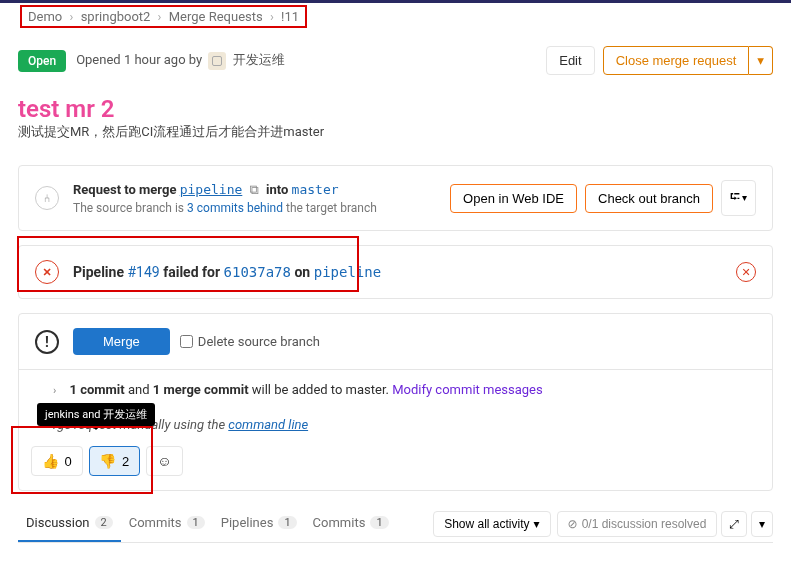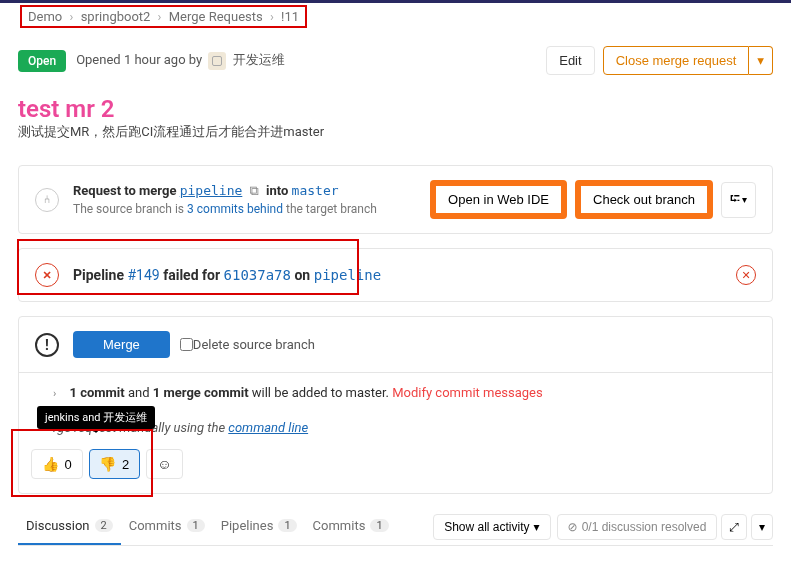--- a/index.html
+++ b/index.html
@@ -34,38 +34,38 @@
 .circle-icon { width: 24px; height: 24px; border: 1px solid #ccc; border-radius: 50%; display: flex; align-items: center; justify-content: center; margin-right: 14px; flex-shrink: 0; color:#888; font-size:11px;}
 .circle-icon.red { border: 1px solid #db3b21; color: #db3b21; font-weight:bold; }
 
 .merge-info { flex: 1; }
 .merge-line1 { font-size: 13px; }
 .merge-line1 .code { font-family: monospace; color: #1b69b6; }
 .merge-line2 { font-size: 12px; color: #777; margin-top: 3px; }
 .merge-line2 a { color: #1b69b6; text-decoration: none; }
 .copy-icon { color: #888; margin: 0 4px; cursor:pointer; }
 
-.btn-ide { border:6px solid #f97316; padding:6px 12px; border-radius:4px; font-size:13px; margin-right:8px; background:#fff; cursor:pointer;}
+.btn-ide { border:1px solid #f97316; padding:6px 12px; border-radius:4px; font-size:13px; margin-right:8px; background:#fff; cursor:pointer;}
 .btn-icon { border:1px solid #e5e5e5; padding:6px 8px; border-radius:4px; font-size:13px; background:#fff; cursor:pointer; }
 .btn-icon .caret-down::after{content:"▾"; font-size:10px; margin-left:2px;}
 
 .pipeline-card { position: relative; }
 .red-box-2 { border: 2px solid #d90000; position: absolute; left: -2px; top: -10px; width: 342px; height: 56px; pointer-events: none; }
 .pipeline-text a { color: #1b69b6; text-decoration: none; font-family: inherit; }
 .pipeline-text .hash { font-family: monospace; }
 .close-red { margin-left: auto; width:20px; height:20px; border:1px solid #db3b21; border-radius:50%; color:#db3b21; display:flex; align-items:center; justify-content:center; font-size:11px; cursor:pointer; }
 
 .warn-icon { width:24px; height:24px; border:2px solid #2e2e2e; border-radius:50%; display:flex; align-items:center; justify-content:center; font-weight:bold; margin-right:14px; flex-shrink:0;}
 .btn-merge { background:#1f75cb; color:#fff; border:none; padding:6px 30px; border-radius:4px; font-size:13px; cursor:pointer; margin-right:10px;}
-.checkbox-lbl { font-size:13px; color:#555; display:flex; align-items:center; }
+.checkbox-lbl { font-size:13px; color:#555; display:flex; align-items:center; gap:5px;}
 .checkbox-lbl input{width:13px;height:13px;}
 
 .commit-section { border-top:1px solid #e5e5e5; padding:12px 16px 12px 34px; font-size:13px; color:#2e2e2e; }
 .commit-chevron { margin-right:10px; color:#888; font-size:11px;}
-.commit-section a{color:#ef4444; text-decoration:none;}
+.commit-section a{color:#6d28d9; text-decoration:none;}
 
 .manual-line { padding: 8px 16px 14px 34px; font-size:13px; font-style:italic; color:#555; position:relative;}
 .manual-line a{color:#1b69b6;}
 
 .tooltip { position:absolute; left:18px; top:-6px; background:#000; color:#fff; font-size:11px; padding:4px 8px; border-radius:3px; font-style:normal;}
 .tooltip::after{content:"";position:absolute;bottom:-4px;left:50%;margin-left:-4px;border:4px solid transparent;border-top-color:#000;border-bottom:none;}
 
 .red-box-3 { border:2px solid #d90000; position:absolute; left:-8px; bottom:-48px; width:142px; height:68px; pointer-events:none;}
 
 .reactions { padding: 0 0 14px 12px; display:flex; gap:6px;}

